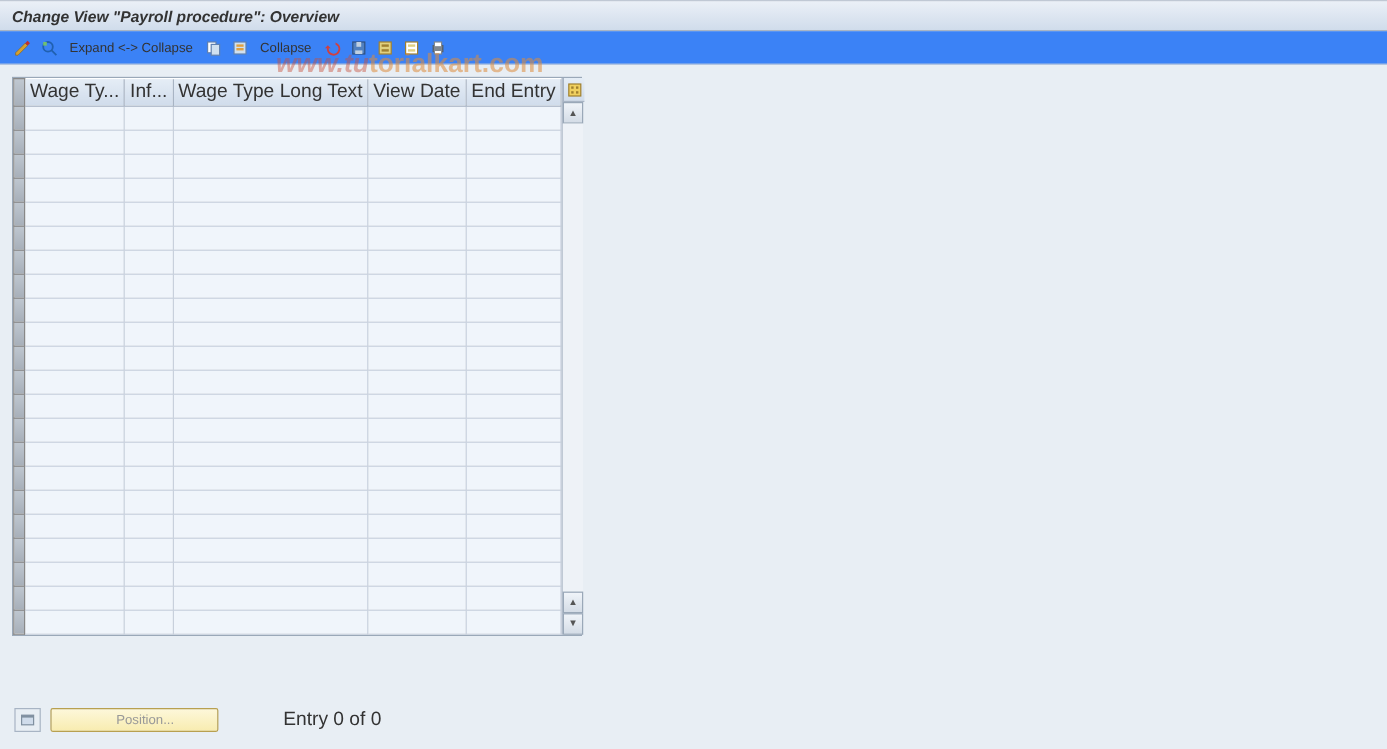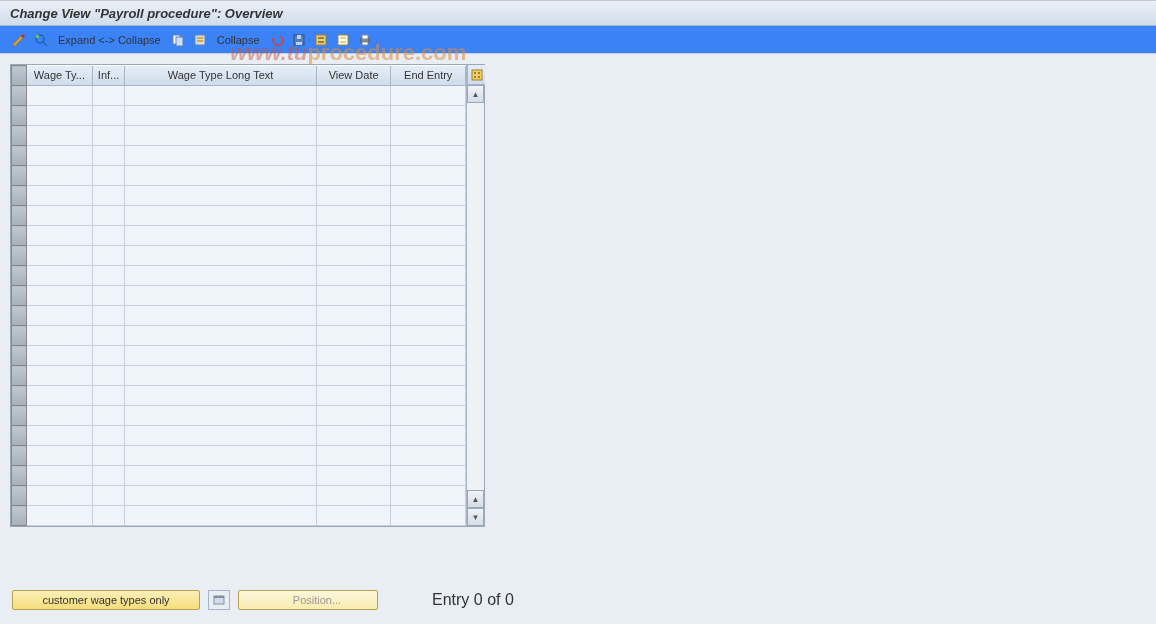--- a/index.html
+++ b/index.html
@@ -62,23 +62,23 @@
     }
     .main-table {
       border-collapse: collapse;
       flex: 1;
     }
     .main-table th {
       background: linear-gradient(to bottom, #e5edf6, #d0dceb);
       border: 1px solid #a8b4c4;
       border-top: none;
       font-weight: normal;
-      font-size: 11px;
+      font-size: 16px;
       color: #333;
-      text-align: center;
+      text-align: right;
       padding: 2px 4px;
       height: 20px;
       white-space: nowrap;
       overflow: hidden;
     }
     .main-table td {
       border: 1px solid #c8d0dc;
       height: 20px;
       background: #f0f5fb;
       padding: 0 2px;
@@ -456,26 +456,25 @@
       </div>
       <div class="vscroll-btn">▲</div>
       <div class="vscroll-track"></div>
       <div class="vscroll-btn">▲</div>
       <div class="vscroll-btn">▼</div>
     </div>
   </div>
 </div>
 
 <div class="bottom-bar">
-  <div class="bottom-btn wide">customer wage types only</div>
   <div class="bottom-icon-box">
     <svg width="14" height="14" viewBox="0 0 14 14">
         <rect x="2" y="3" width="10" height="8" fill="#d0dceb" stroke="#8090a0"></rect>
         <rect x="2" y="3" width="10" height="2" fill="#8090a0"></rect>
       </svg>
   </div>
   <div class="bottom-btn position">Position...</div>
   <span class="entry-text">Entry 0 of 0</span>
 </div>
 
 <div class="watermark">
-  <span class="w1">www.tu</span><span class="w2">procedure.com</span>
+  <span class="w1">www.tu</span><span class="w2">torialkart.com</span>
 </div>
 
 </body></html>

